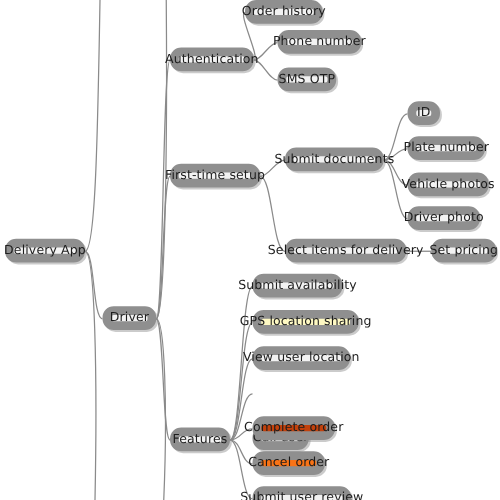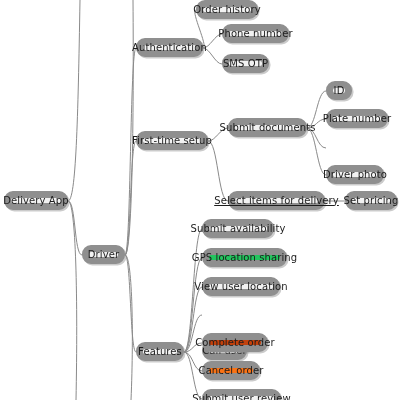--- a/index.html
+++ b/index.html
@@ -78,25 +78,26 @@
     </svg>
 <div class="node" style="left: 4px; top: 191px; width: 64px; background: rgb(242, 242, 242); border-color: rgb(143, 143, 143);">Delivery App</div>
     <div class="node" style="left: 196px; top: 0px; width: 62px; background: rgb(242, 242, 242); border-color: rgb(143, 143, 143);">Order history</div>
     <div class="node" style="left: 136px; top: 38px; width: 67px; background: rgb(242, 242, 242); border-color: rgb(143, 143, 143);">Authentication</div>
     <div class="node" style="left: 222px; top: 24px; width: 67px; background: rgb(242, 242, 242); border-color: rgb(143, 143, 143);">Phone number</div>
     <div class="node" style="left: 222px; top: 54px; width: 47px; background: rgb(242, 242, 242); border-color: rgb(143, 143, 143);">SMS OTP</div>
     <div class="node" style="left: 136px; top: 131px; width: 72px; background: rgb(242, 242, 242); border-color: rgb(143, 143, 143);">First-time setup</div>
     <div class="node" style="left: 228px; top: 118px; width: 79px; background: rgb(242, 242, 242); border-color: rgb(143, 143, 143);">Submit documents</div>
     <div class="node" style="left: 326px; top: 81px; width: 26px; background: rgb(242, 242, 242); border-color: rgb(143, 143, 143);">ID</div>
     <div class="node" style="left: 326px; top: 109px; width: 62px; background: rgb(242, 242, 242); border-color: rgb(143, 143, 143);">Plate number</div>
+    <div class="node" style="left: 326px; top: 138px; width: 65px; background: rgb(242, 242, 242); border-color: rgb(143, 143, 143);">Vehicle photos</div>
     <div class="node" style="left: 326px; top: 165px; width: 58px; background: rgb(242, 242, 242); border-color: rgb(143, 143, 143);">Driver photo</div>
-    <div class="node" style="left: 228px; top: 191px; width: 97px; background: rgb(242, 242, 242); border-color: rgb(143, 143, 143); text-decoration: underline;">Select items for delivery</div>
+    <div class="node" style="left: 228px; top: 191px; width: 97px; background: rgb(242, 242, 242); border-color: rgb(143, 143, 143);">Select items for delivery</div>
     <div class="node" style="left: 345px; top: 191px; width: 52px; background: rgb(242, 242, 242); border-color: rgb(143, 143, 143);">Set pricing</div>
     <div class="node" style="left: 82px; top: 245px; width: 43px; background: rgb(242, 242, 242); border-color: rgb(143, 143, 143);">Driver</div>
     <div class="node" style="left: 136px; top: 342px; width: 48px; background: rgb(242, 242, 242); border-color: rgb(143, 143, 143);">Features</div>
     <div class="node" style="left: 202px; top: 219px; width: 72px; background: rgb(242, 242, 242); border-color: rgb(143, 143, 143);">Submit availability</div>
-    <div class="node" style="left: 202px; top: 248px; width: 85px; background: #22c55e; border-color: rgb(143, 143, 143);">GPS location sharing</div>
+    <div class="node" style="left: 202px; top: 248px; width: 85px; background: #fef9c3; border-color: rgb(143, 143, 143);">GPS location sharing</div>
     <div class="node" style="left: 202px; top: 277px; width: 78px; background: rgb(242, 242, 242); border-color: rgb(143, 143, 143);">View user location</div>
     <div class="node" style="left: 202px; top: 305px; width: 45px; background: rgb(242, 242, 242); border-color: rgb(143, 143, 143); margin-top: 36px;">Call user</div>
     <div class="node" style="left: 202px; top: 333px; width: 66px; background: #c2410c; border-color: rgb(143, 143, 143);">Complete order</div>
     <div class="node" style="left: 202px; top: 361px; width: 58px; background: #f97316; border-color: rgb(143, 143, 143);">Cancel order</div>
     <div class="node" style="left: 202px; top: 389px; width: 79px; background: rgb(242, 242, 242); border-color: rgb(143, 143, 143);">Submit user review</div>
   </div>
 
 </body></html>

